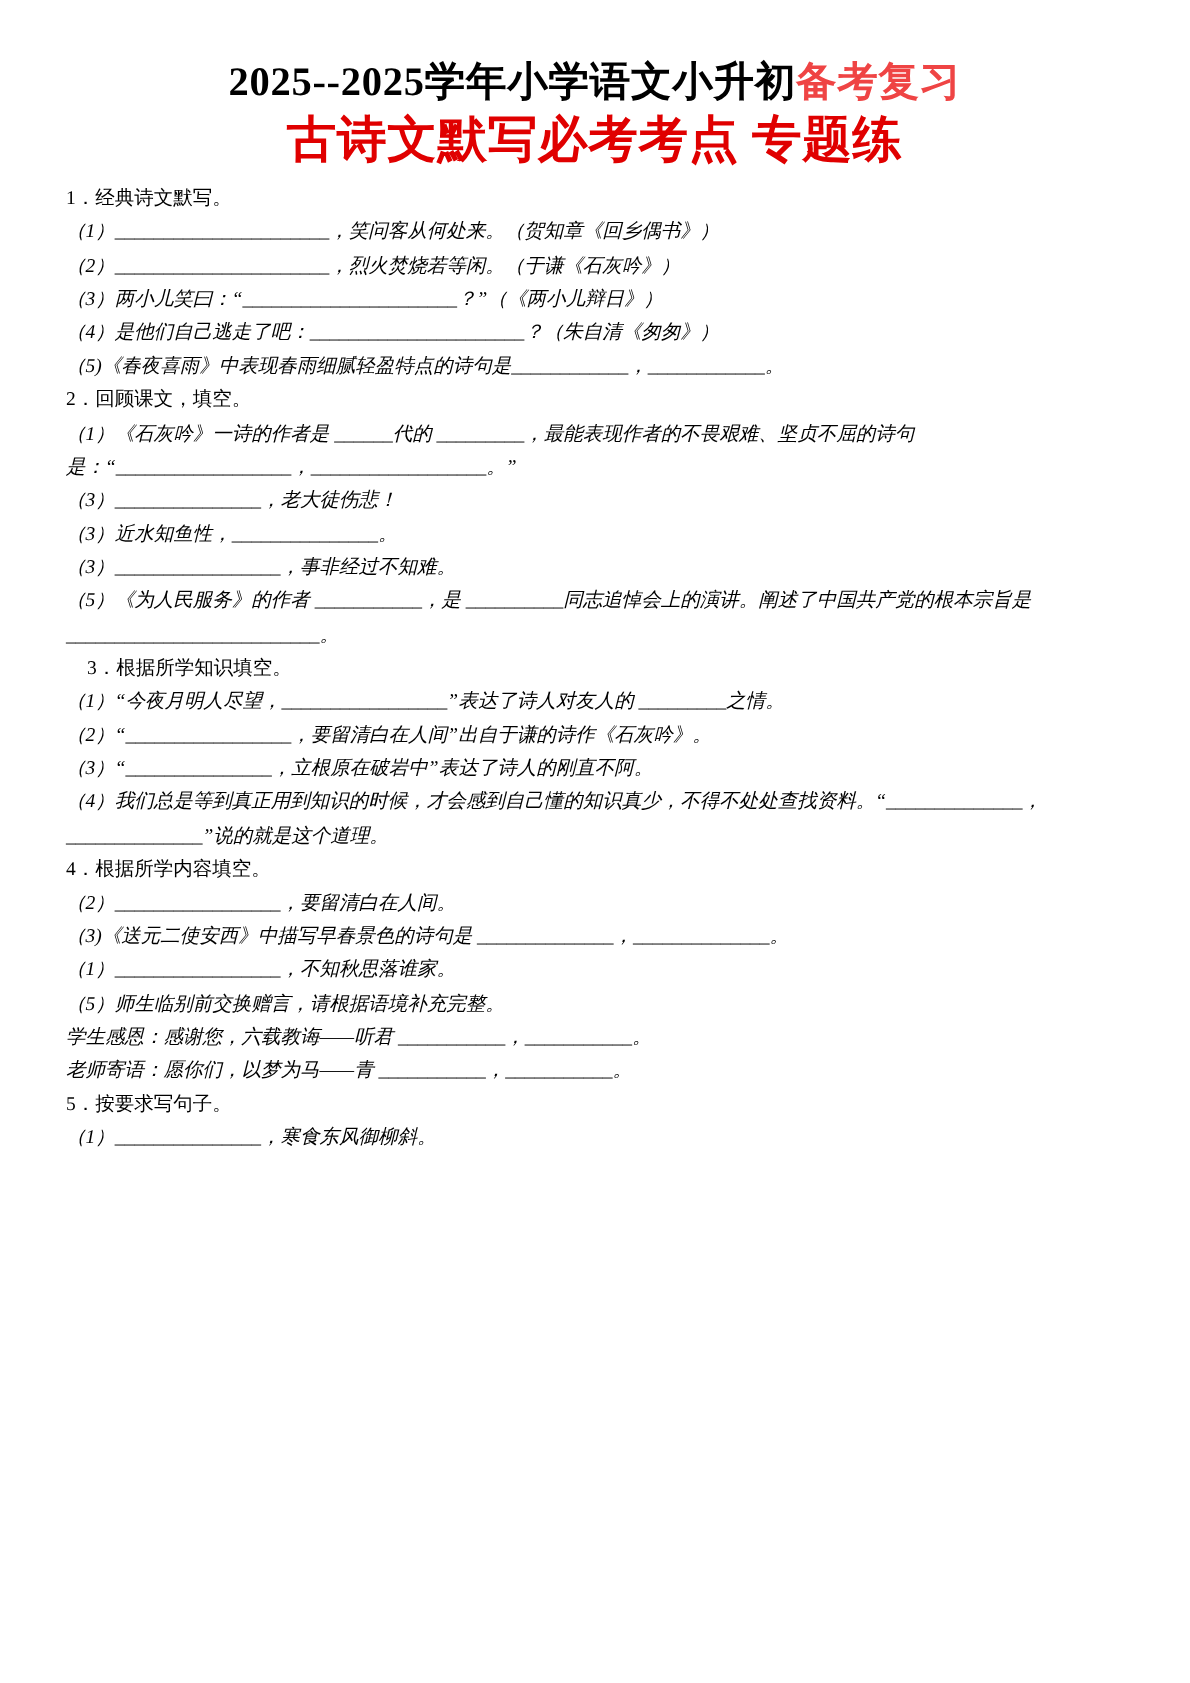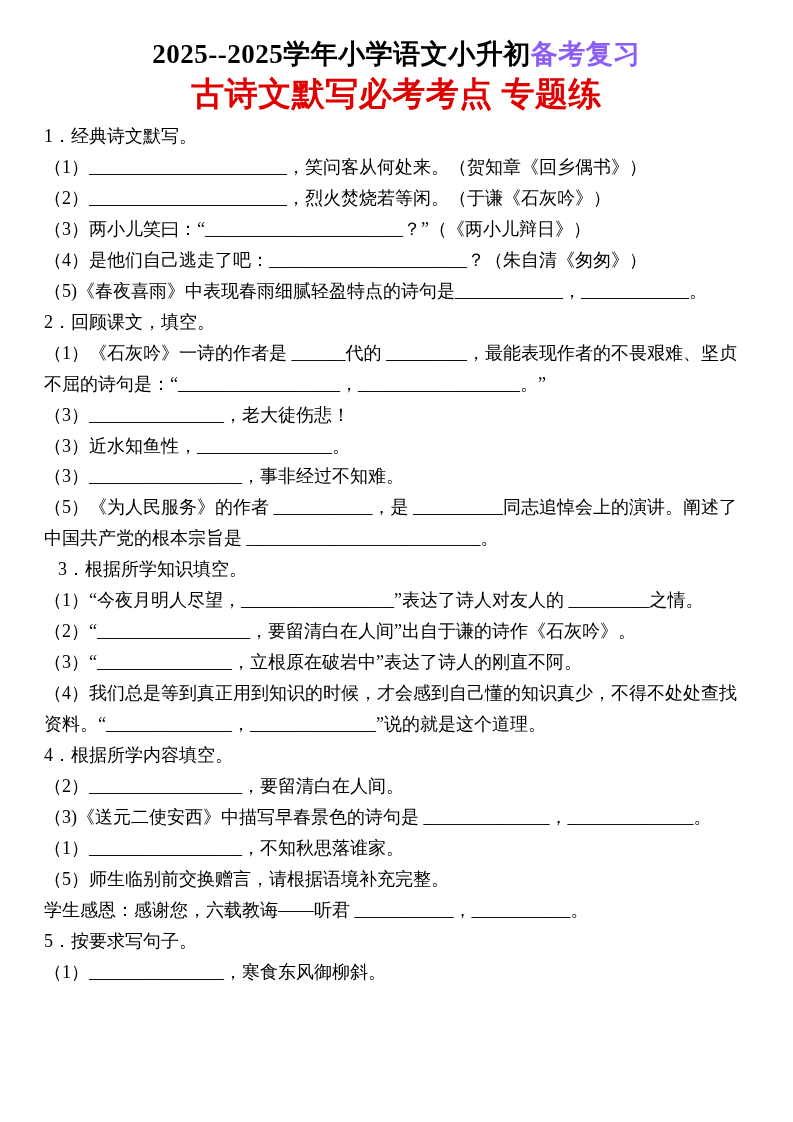--- a/index.html
+++ b/index.html
@@ -29,28 +29,29 @@
   }
   .title-1 {
     font-size: 27px;
     margin-bottom: 2px;
   }
   .title-2 {
     font-size: 33px;
     color: #e00000;
     margin-bottom: 6px;
   }
-  .red { color: #8b5cf6; text-align: center; }
+  .red { color: #ef4444; text-align: center; }
   .black { color: #000000; }
   .body-text {
-    font-size: 18px;
+    font-size: 13px;
     line-height: 1.72;
   }
   .ln {
     white-space: normal;
+    font-style: italic;
   }
   .pad-l { padding-left: 14px; }
   .sec {
     padding-left: 0;
   }
 </style>
 </head>
 <body>
 
 <div class="page">
@@ -88,20 +89,21 @@
       <div class="ln">（4）我们总是等到真正用到知识的时候，才会感到自己懂的知识真少，不得不处处查找资料。“______________，______________”说的就是这个道理。</div>
     </div>
 
     <div class="sec">
       <div>4．根据所学内容填空。</div>
       <div class="ln">（2）_________________，要留清白在人间。</div>
       <div class="ln">（3)《送元二使安西》中描写早春景色的诗句是 ______________，______________。</div>
       <div class="ln">（1）_________________，不知秋思落谁家。</div>
       <div class="ln">（5）师生临别前交换赠言，请根据语境补充完整。</div>
       <div class="ln">学生感恩：感谢您，六载教诲——听君 ___________，___________。</div>
+      <div class="ln">老师寄语：愿你们，以梦为马——青 ___________，___________。</div>
     </div>
 
     <div class="sec">
       <div>5．按要求写句子。</div>
       <div class="ln">（1）_______________，寒食东风御柳斜。</div>
     </div>
 
   </div>
 </div>
 

